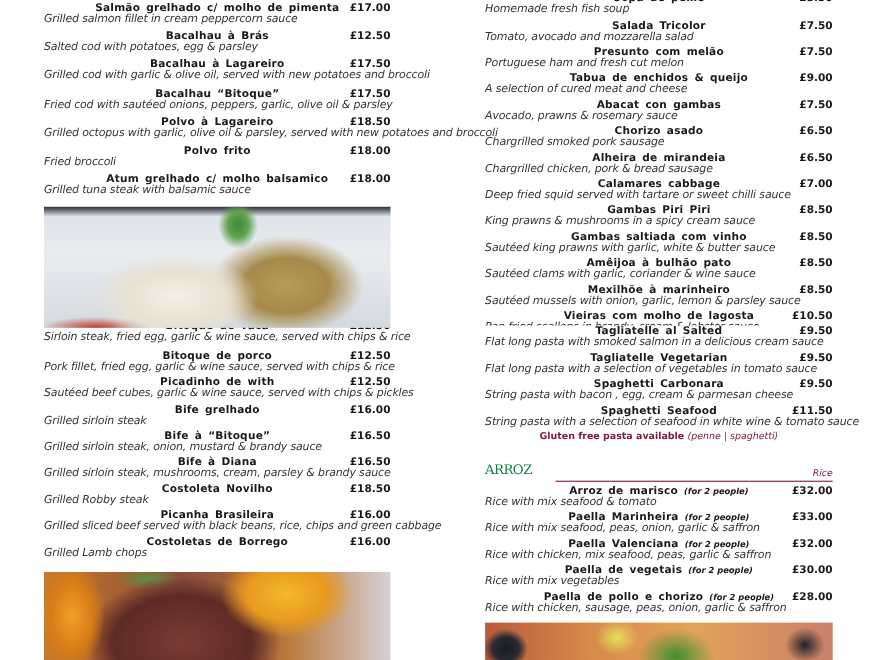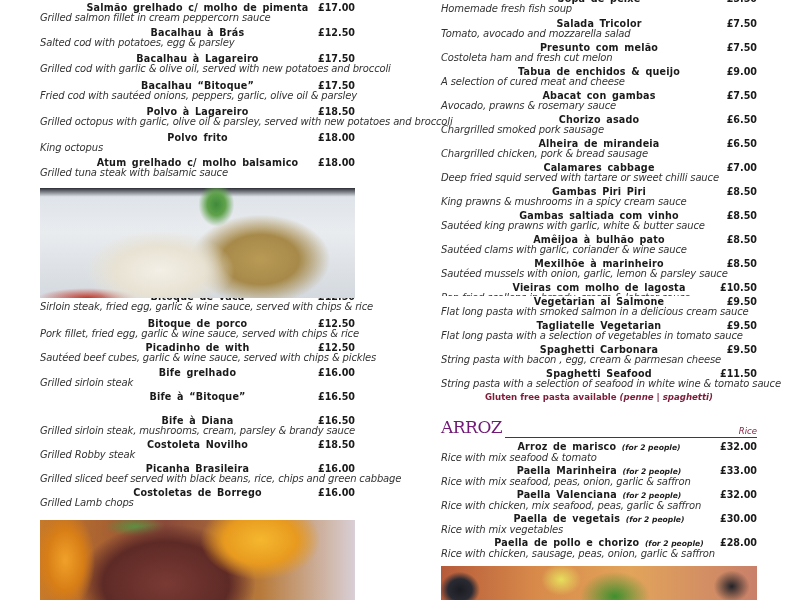--- a/index.html
+++ b/index.html
@@ -46,30 +46,30 @@
       radial-gradient(ellipse 20px 18px at 6% 70%, #1b1b22 0%, #2a2a33 60%, rgba(0,0,0,0) 100%),
       radial-gradient(ellipse 18px 16px at 92% 60%, #222228 0%, rgba(0,0,0,0) 100%),
       radial-gradient(ellipse 20px 16px at 38% 40%, #e6df5c 0%, rgba(0,0,0,0) 100%),
       radial-gradient(ellipse 35px 25px at 55% 90%, #3f8f2f 0%, rgba(0,0,0,0) 100%),
       linear-gradient(90deg, #b65b3a 0%, #d88a4a 30%, #e2a45a 60%, #c9806a 100%);
   }
 
   .section-head { position: absolute; left: 0; width: 100%; height: 24px; }
   .section-title {
     position: absolute; left: 0; bottom: 2px; font-family: "DejaVu Serif", serif;
-    font-size: 17px; color: #701a75; letter-spacing: -0.5px; line-height: 18px;
+    font-size: 12px; color: #15803d; letter-spacing: -0.5px; line-height: 18px;
   }
   .section-rule { position: absolute; left: 64px; right: 0; bottom: 0; height: 1px; background: #7c1d3a; }
   .section-sub { position: absolute; right: 0; bottom: 2px; font-size: 8.5px; font-style: italic; color: #7c1d3a; }
 
   .gluten {
     position: absolute; left: 0; width: 100%; text-align: center; font-size: 8.6px;
     color: #7c1d3a; font-weight: bold;
   }
-  .gluten .gl-note { font-weight: bold; font-style: italic; }
+  .gluten .gl-note { font-weight: normal; font-style: italic; }
 </style>
 </head>
 <body>
 
 <div class="col col-left">
   <div class="item" style="top:2px">
     <div class="name">Salmão grelhado c/ molho de pimenta</div>
     <div class="desc">Grilled salmon fillet in cream peppercorn sauce</div>
     <div class="price">£17.00</div>
   </div>
@@ -88,21 +88,21 @@
     <div class="desc">Fried cod with sautéed onions, peppers, garlic, olive oil &amp; parsley</div>
     <div class="price">£17.50</div>
   </div>
   <div class="item" style="top:106px">
     <div class="name">Polvo à Lagareiro</div>
     <div class="desc">Grilled octopus with garlic, olive oil &amp; parsley, served with new potatoes and broccoli</div>
     <div class="price">£18.50</div>
   </div>
   <div class="item" style="top:132px">
     <div class="name">Polvo frito</div>
-    <div class="desc">King octopus</div>
+    <div class="desc">Fried broccoli</div>
     <div class="price">£18.00</div>
   </div>
   <div class="item" style="top:157px">
     <div class="name">Atum grelhado c/ molho balsamico</div>
     <div class="desc">Grilled tuna steak with balsamic sauce</div>
     <div class="price">£18.00</div>
   </div>
 
   <div class="item" style="top:291px">
     <div class="name">Bitoque de vaca</div>
@@ -122,20 +122,21 @@
     <div class="desc">Sautéed beef cubes, garlic &amp; wine sauce, served with chips &amp; pickles</div>
     <div class="price">£12.50</div>
   </div>
   <div class="item" style="top:367px">
     <div class="name">Bife grelhado</div>
     <div class="desc">Grilled sirloin steak</div>
     <div class="price">£16.00</div>
   </div>
   <div class="item" style="top:391px">
     <div class="name">Bife à “Bitoque”</div>
+    <div class="desc">Grilled sirloin steak, onion, mustard &amp; brandy sauce</div>
     <div class="price">£16.50</div>
   </div>
   <div class="item" style="top:415px">
     <div class="name">Bife à Diana</div>
     <div class="desc">Grilled sirloin steak, mushrooms, cream, parsley &amp; brandy sauce</div>
     <div class="price">£16.50</div>
   </div>
   <div class="item" style="top:439px">
     <div class="name">Costoleta Novilho</div>
     <div class="desc">Grilled Robby steak</div>
@@ -161,21 +162,21 @@
     <div class="desc">Homemade fresh fish soup</div>
     <div class="price">£5.50</div>
   </div>
   <div class="item" style="top:18px">
     <div class="name">Salada Tricolor</div>
     <div class="desc">Tomato, avocado and mozzarella salad</div>
     <div class="price">£7.50</div>
   </div>
   <div class="item" style="top:42px">
     <div class="name">Presunto com melão</div>
-    <div class="desc">Costoleta ham and fresh cut melon</div>
+    <div class="desc">Portuguese ham and fresh cut melon</div>
     <div class="price">£7.50</div>
   </div>
   <div class="item" style="top:66px">
     <div class="name">Tabua de enchidos &amp; queijo</div>
     <div class="desc">A selection of cured meat and cheese</div>
     <div class="price">£9.00</div>
   </div>
   <div class="item" style="top:90px">
     <div class="name">Abacat con gambas</div>
     <div class="desc">Avocado, prawns &amp; rosemary sauce</div>
@@ -216,21 +217,21 @@
     <div class="desc">Sautéed mussels with onion, garlic, lemon &amp; parsley sauce</div>
     <div class="price">£8.50</div>
   </div>
   <div class="item" style="top:282px">
     <div class="name">Vieiras com molho de lagosta</div>
     <div class="desc">Pan fried scallops in brandy, cream &amp; lobster sauce</div>
     <div class="price">£10.50</div>
   </div>
 
   <div class="item" style="top:296px; background:#fff;">
-    <div class="name">Vegetarian al Salmone</div>
+    <div class="name">Tagliatelle al Salted</div>
     <div class="desc">Flat long pasta with smoked salmon in a delicious cream sauce</div>
     <div class="price">£9.50</div>
   </div>
   <div class="item" style="top:320px">
     <div class="name">Tagliatelle Vegetarian</div>
     <div class="desc">Flat long pasta with a selection of vegetables in tomato sauce</div>
     <div class="price">£9.50</div>
   </div>
   <div class="item" style="top:344px">
     <div class="name">Spaghetti Carbonara</div>

